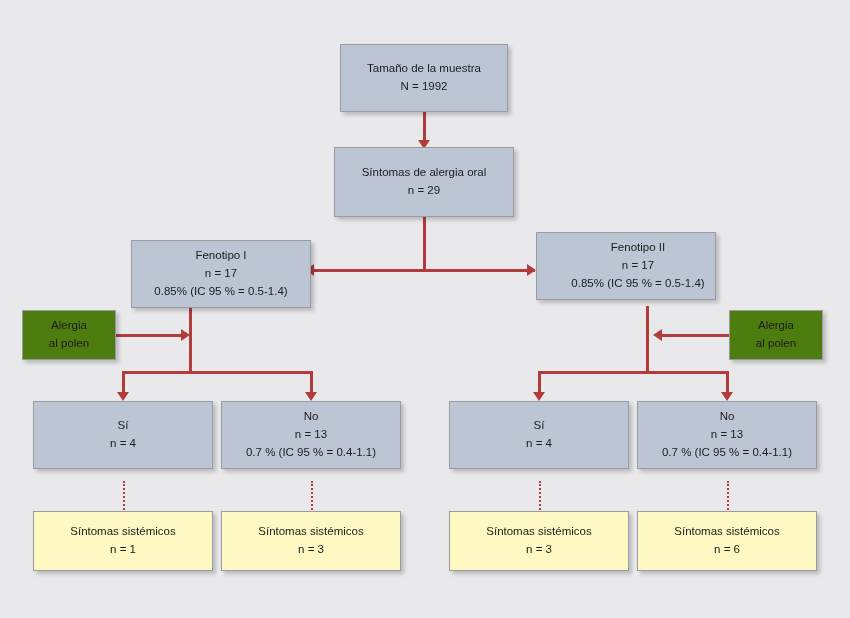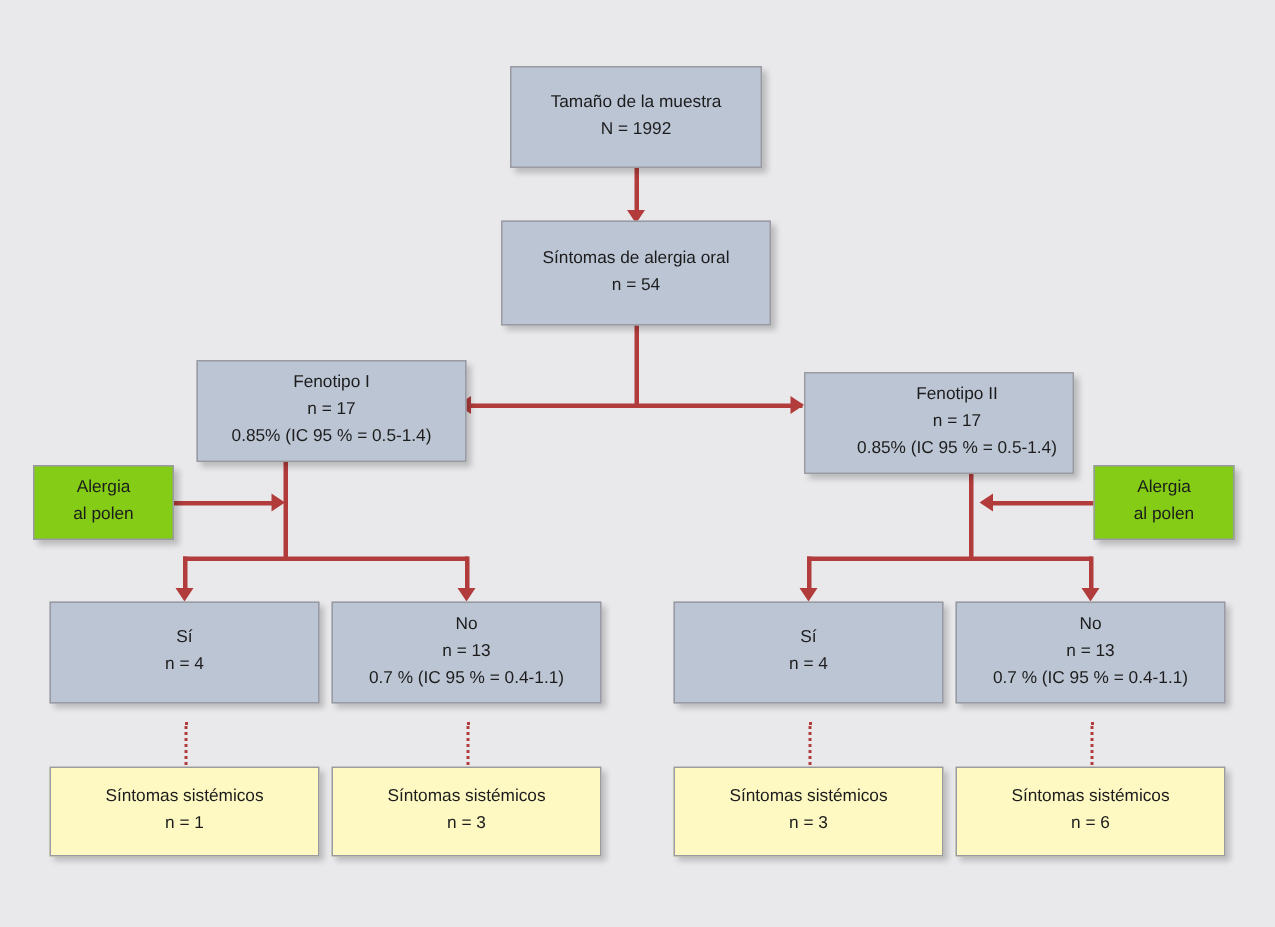--- a/index.html
+++ b/index.html
@@ -28,21 +28,21 @@
     color: #1c1c1c;
     font-size: 11.5px;
     line-height: 1.55;
     border: 1px solid #9a9aa2;
     box-shadow: 3px 3px 4px rgba(0,0,0,0.20);
     z-index: 5;
   }
   .node .ln { display: block; white-space: nowrap; }
 
   .node.blue  { background: #bcc5d4; }
-  .node.rose  { background: #84cc16; }
+  .node.rose  { background: #4d7c0f; }
   .node.tan   { background: #fef9c3; }
 
   
   .conn {
     position: absolute;
     background: #b23c3c;
     z-index: 2;
   }
   .conn.v { width: 2.5px; }
   .conn.h { height: 2.5px; }
@@ -116,30 +116,30 @@
   <div class="dotted" style="left:539px; top:481px; height:29px;"></div>
   <div class="dotted" style="left:727px; top:481px; height:29px;"></div>
 
   <div class="node blue" style="left:340px; top:44px; width:168px; height:68px;">
     <span class="ln">Tamaño de la muestra</span>
     <span class="ln">N = 1992</span>
   </div>
 
   <div class="node blue" style="left:334px; top:147px; width:180px; height:70px;">
     <span class="ln">Síntomas de alergia oral</span>
-    <span class="ln">n = 54</span>
+    <span class="ln">n = 29</span>
   </div>
 
   <div class="node blue" style="left:131px; top:240px; width:180px; height:68px;">
     <span class="ln">Fenotipo I</span>
     <span class="ln">n = 17</span>
     <span class="ln">0.85% (IC 95 % =  0.5-1.4)</span>
   </div>
 
-  <div class="node blue" style="left:536px; top:248px; width:180px; height:68px;padding-left:24px;">
+  <div class="node blue" style="left:536px; top:232px; width:180px; height:68px;padding-left:24px;">
     <span class="ln">Fenotipo II</span>
     <span class="ln">n = 17</span>
     <span class="ln">0.85% (IC 95 % = 0.5-1.4)</span>
   </div>
 
   <div class="node rose" style="left:22px; top:310px; width:94px; height:50px;">
     <span class="ln">Alergia</span>
     <span class="ln">al polen</span>
   </div>
 

